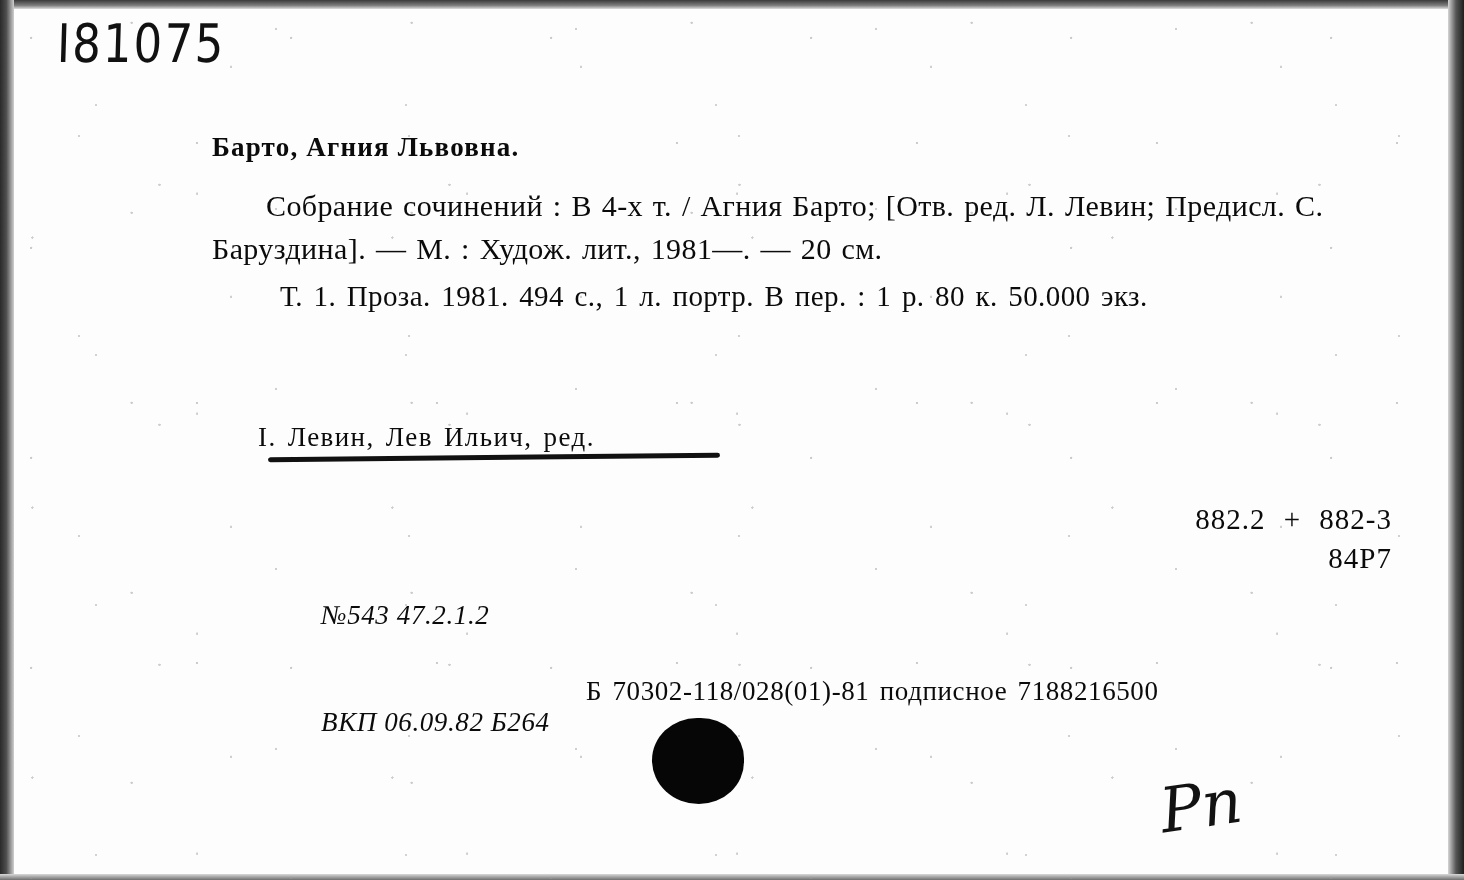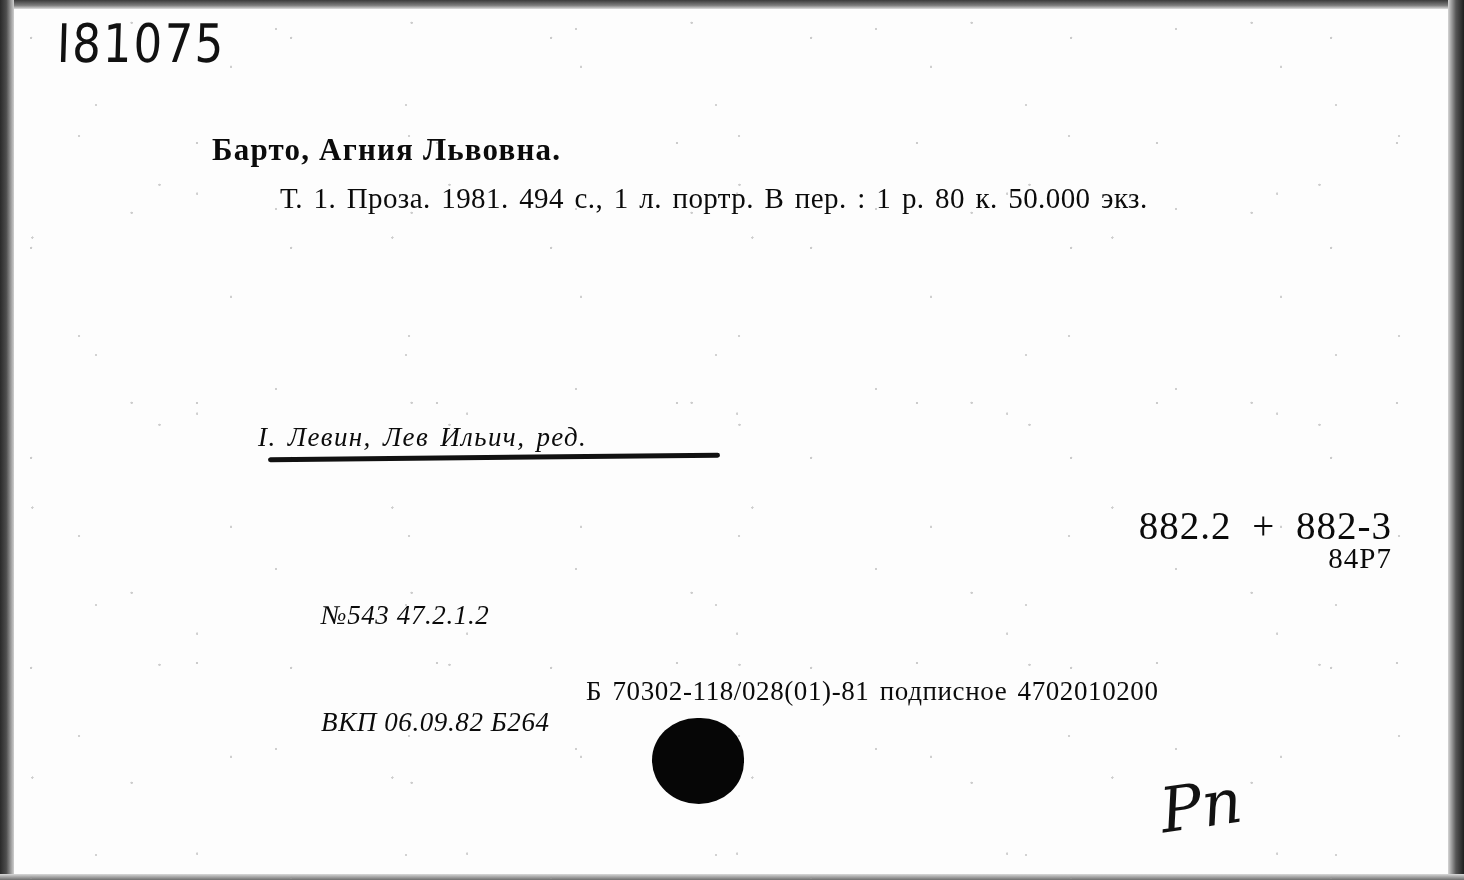--- a/index.html
+++ b/index.html
@@ -71,66 +71,66 @@
 
   
   .body-block {
     position: absolute;
     left: 212px;
     top: 132px;
     width: 1190px;
   }
   .author-line {
     font-weight: bold;
-    font-size: 31px;
+    font-size: 27px;
     letter-spacing: 1.2px;
-    margin-bottom: 10px;
+    margin-bottom: 22px;
   }
   .title-para {
     font-size: 30px;
     line-height: 1.42;
     letter-spacing: .4px;
     word-spacing: 2px;
   }
   .title-para .indent { display: inline-block; width: 54px; }
   .vol-para {
     font-size: 29px;
     line-height: 1.42;
     letter-spacing: .4px;
+    margin-top: 6px;
     word-spacing: 3px;
   }
   .vol-para .indent { display: inline-block; width: 68px; }
 
   
   .added-entry {
     position: absolute;
     left: 258px;
     top: 422px;
     font-size: 27px;
     letter-spacing: 1.4px;
     word-spacing: 3px;
-    font-style: italic;
   }
   .hand-underline {
     position: absolute;
     left: 268px;
     top: 455px;
     width: 452px;
     height: 5px;
     background: #111;
     border-radius: 3px;
     transform: rotate(-0.6deg);
   }
 
   
   .udc-line {
     position: absolute;
     right: 72px;
     top: 503px;
-    font-size: 39px;
+    font-size: 29px;
     letter-spacing: 1px;
     word-spacing: 10px;
   }
   .bbk-line {
     position: absolute;
     right: 72px;
     top: 542px;
     font-size: 29px;
     font-weight: normal;
     letter-spacing: 1px;
@@ -191,20 +191,23 @@
   <div class="edge-right"></div>
   <div class="edge-bottom"></div>
 
   <div id="speckles"></div>
 
   <div id="inv-number">I81075</div>
 
   <div class="body-block">
     <div class="author-line">Барто, Агния Львовна.</div>
 
+    <div class="title-para">
+      <span class="indent"></span><span>Собрание сочинений : В 4-х т. / Агния Барто; [Отв. ред. Л. Левин; Предисл. С. Баруздина]. — М. : Худож. лит., 1981—. — 20 см.</span>
+    </div>
 
     <div class="vol-para">
       <span class="indent"></span><span>Т. 1. Проза. 1981. 494 с., 1 л. портр. В пер. : 1 р. 80 к. 50.000 экз.</span>
     </div>
   </div>
 
   <div class="added-entry">I. Левин, Лев Ильич, ред.</div>
   <div class="hand-underline"></div>
 
   <div class="udc-line">882.2  +  882-3</div>
@@ -212,19 +215,19 @@
 
   <div class="reg-block">
     <div class="reg-row">
       <span class="reg-indent"></span><span>№543 47.2.1.2</span>
     </div>
     <div class="reg-row">
       <span class="reg-indent"></span><span>ВКП 06.09.82 Б264</span>
     </div>
   </div>
 
-  <div class="imprint-line">Б 70302-118/028(01)-81  подписное 4702010200</div>
+  <div class="imprint-line">Б 70302-118/028(01)-81  подписное 7188216500</div>
 
   <div id="ink-blot"></div>
 
   <div id="hand-mark">Рп</div>
 
 </div>
 
 </body></html>

